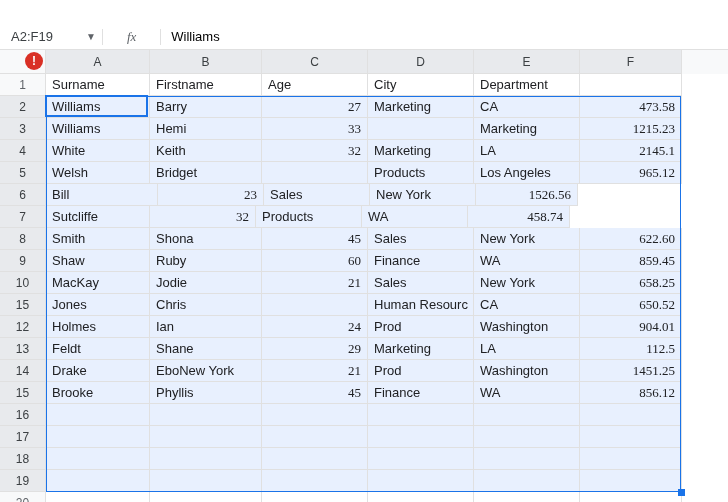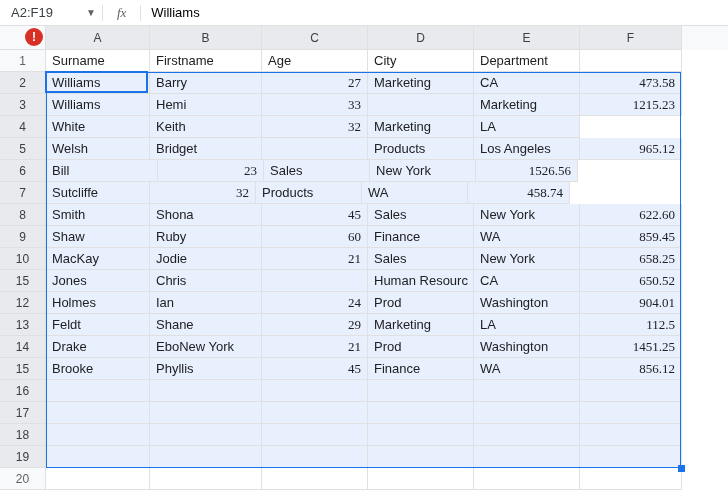--- a/index.html
+++ b/index.html
@@ -13,38 +13,39 @@
     height: 502px;
     overflow: hidden;
   }
   .formula-bar {
     display: flex;
     align-items: center;
     height: 26px;
     border-bottom: 1px solid #e0e0e0;
     padding: 0 6px;
     gap: 6px;
+    margin-top: 24px;
   }
   .name-box {
     width: 74px;
     font-size: 13px;
     padding: 2px 4px;
     color: #3c4043;
     border: 1px solid transparent;
   }
   .chevron {
     color: #5f6368;
     font-size: 10px;
     cursor: pointer;
   }
   .fx {
     font-style: italic;
     font-family: Georgia, serif;
     color: #5f6368;
-    padding: 0 14px;
+    padding: 0 24px;
     border-left: 1px solid #e0e0e0;
     border-right: 1px solid #e0e0e0;
   }
   .formula-input {
     flex: 1;
     border: none;
     font-size: 13px;
     padding: 2px 4px;
   }
 
@@ -209,20 +210,21 @@
         <div class="cell col-E sel">Marketing</div>
         <div class="cell col-F sel num">1215.23</div>
       </div>
       <div class="row">
         <div class="row-header sel">4</div>
         <div class="cell col-A sel">White</div>
         <div class="cell col-B sel">Keith</div>
         <div class="cell col-C sel num">32</div>
         <div class="cell col-D sel">Marketing</div>
         <div class="cell col-E sel">LA</div>
+        <div class="cell col-F sel num">2145.1</div>
       </div>
       <div class="row">
         <div class="row-header sel">5</div>
         <div class="cell col-A sel">Welsh</div>
         <div class="cell col-B sel">Bridget</div>
         <div class="cell col-C sel num"></div>
         <div class="cell col-D sel">Products</div>
         <div class="cell col-E sel">Los Angeles</div>
         <div class="cell col-F sel num">965.12</div>
       </div>

